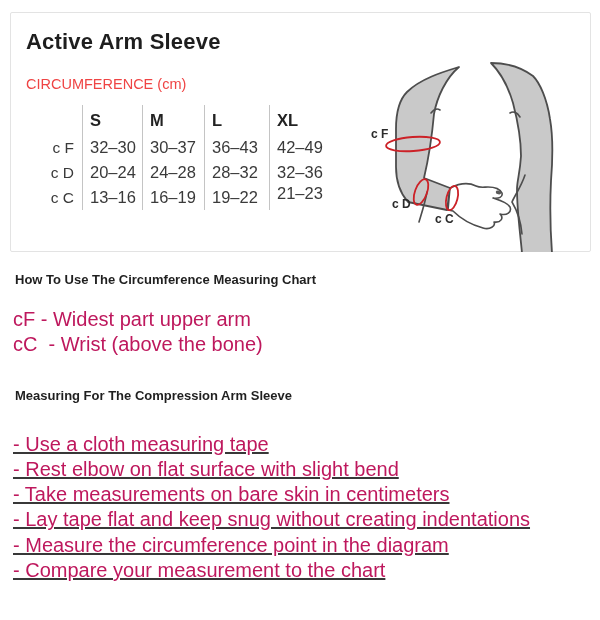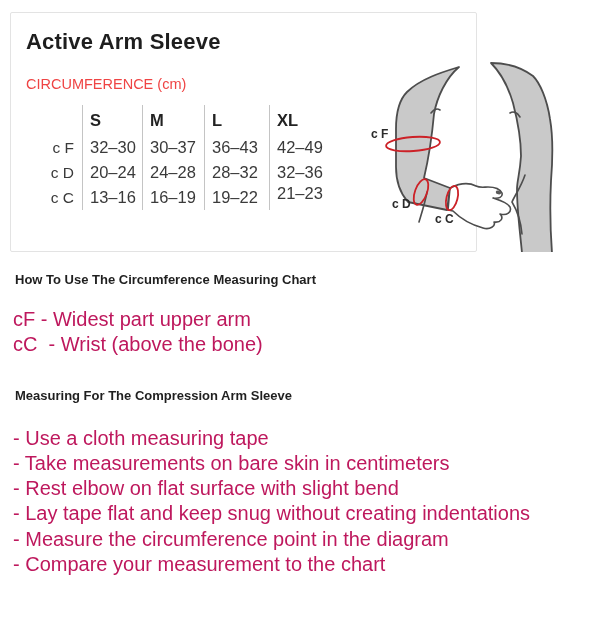--- a/index.html
+++ b/index.html
@@ -10,21 +10,21 @@
     font-family: "Liberation Sans", sans-serif;
     color: #383838;
     position: relative;
     overflow: hidden;
   }
 
   
   .card {
     position: absolute;
     left: 10px; top: 12px;
-    width: 467px; height: 240px;
+    width: 581px; height: 240px;
     background: #ffffff;
     border: 1px solid #e3e3e3;
     border-radius: 2px;
   }
   .card-title {
     position: absolute;
     left: 15px; top: 16px;
     font-size: 22px;
     font-weight: 700;
     color: #1e1e1e;
@@ -81,21 +81,21 @@
   }
   .content h2 {
     margin: 16px 0 0 2px;
     font-size: 13px;
     line-height: 24px;
     font-weight: 700;
     color: #1f1f1f;
   }
   .content h2.second { margin-top: 26px; }
   .lines { margin-top: 15px; }
-  .lines.bullets { margin-top: 18px; }
+  .lines.bullets { margin-top: 24px; text-decoration: underline; }
   .lines p {
     margin: 0;
     font-size: 20px;
     line-height: 25.3px;
     white-space: pre-wrap;
     color: #be185d;
   }
 </style>
 </head>
 <body>
@@ -196,19 +196,19 @@
 
 <div class="content">
   <h2>How To Use The Circumference Measuring Chart</h2>
   <div class="lines">
     <p>cF - Widest part upper arm</p>
     <p>cC  - Wrist (above the bone)</p>
   </div>
   <h2 class="second">Measuring For The Compression Arm Sleeve</h2>
   <div class="lines bullets">
     <p>- Use a cloth measuring tape</p>
+    <p>- Rest elbow on flat surface with slight bend</p>
     <p>- Take measurements on bare skin in centimeters</p>
-    <p>- Rest elbow on flat surface with slight bend</p>
     <p>- Lay tape flat and keep snug without creating indentations</p>
     <p>- Measure the circumference point in the diagram</p>
     <p>- Compare your measurement to the chart</p>
   </div>
 </div>
 
 </body></html>

